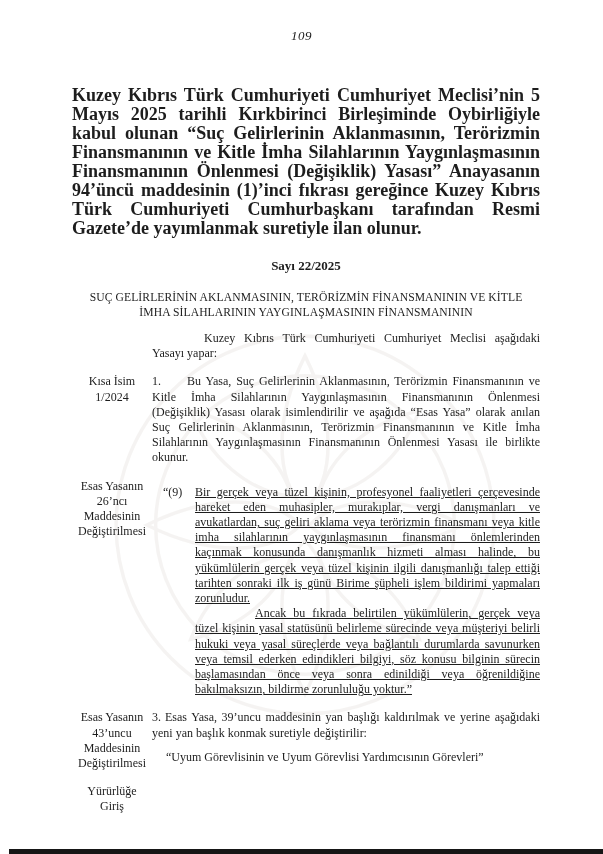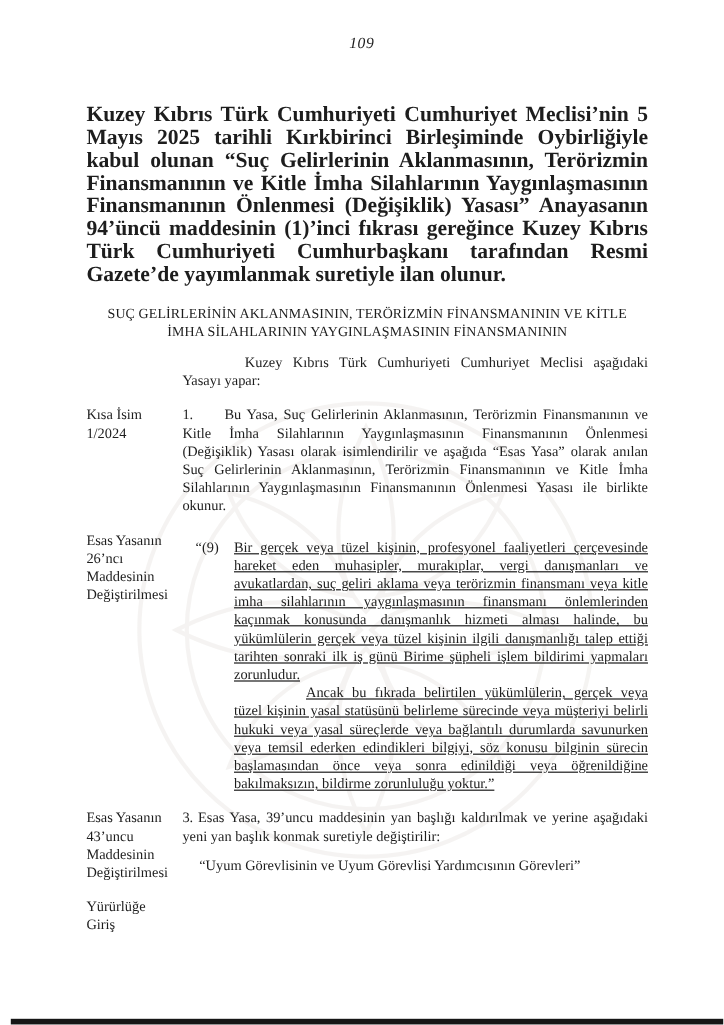--- a/index.html
+++ b/index.html
@@ -57,21 +57,21 @@
     font-size:12px;
     line-height:15.2px;
     text-align:justify;
   }
   .section {
     display:flex;
     margin-top:13px;
     font-size:12px;
     line-height:15.2px;
   }
-  .side-label { width:80px; flex:none; }
+  .side-label { width:80px; flex:none;text-align:center; }
   .section-body { width:388px; flex:none; }
   .body-par { margin:0; text-align:justify; }
   .sec-num { }
   .sec-num.tab1 { margin-right:26px; }
   .sec-num.sp { margin-right:4px; }
   .quote-block {
     display:flex;
     margin-top:6px;
   }
   .q-marker { flex:none; width:32px; margin-left:11px; }
@@ -108,20 +108,21 @@
       <path d="M152,159 C130,154 112,140 106,120 C126,122 144,138 152,159 Z"></path>
     </g>
   </svg>
 
   <div class="page-number">109</div>
 
   <div class="content">
 
     <p class="opening">Kuzey Kıbrıs Türk Cumhuriyeti Cumhuriyet Meclisi’nin 5 Mayıs 2025 tarihli Kırkbirinci Birleşiminde Oybirliğiyle kabul olunan “Suç Gelirlerinin Aklanmasının, Terörizmin Finansmanının ve Kitle İmha Silahlarının Yaygınlaşmasının Finansmanının Önlenmesi (Değişiklik) Yasası” Anayasanın 94’üncü maddesinin (1)’inci fıkrası gereğince Kuzey Kıbrıs Türk Cumhuriyeti Cumhurbaşkanı tarafından Resmi Gazete’de yayımlanmak suretiyle ilan olunur.</p>
 
+    <div class="sayi">Sayı 22/2025</div>
 
     <div class="law-title">
       <div>SUÇ GELİRLERİNİN AKLANMASININ, TERÖRİZMİN FİNANSMANININ VE KİTLE</div>
       <div>İMHA SİLAHLARININ YAYGINLAŞMASININ FİNANSMANININ</div>
     </div>
 
     <p class="preamble">Kuzey Kıbrıs Türk Cumhuriyeti Cumhuriyet Meclisi aşağıdaki Yasayı yapar:</p>
 
     <div class="section">
       <div class="side-label">

